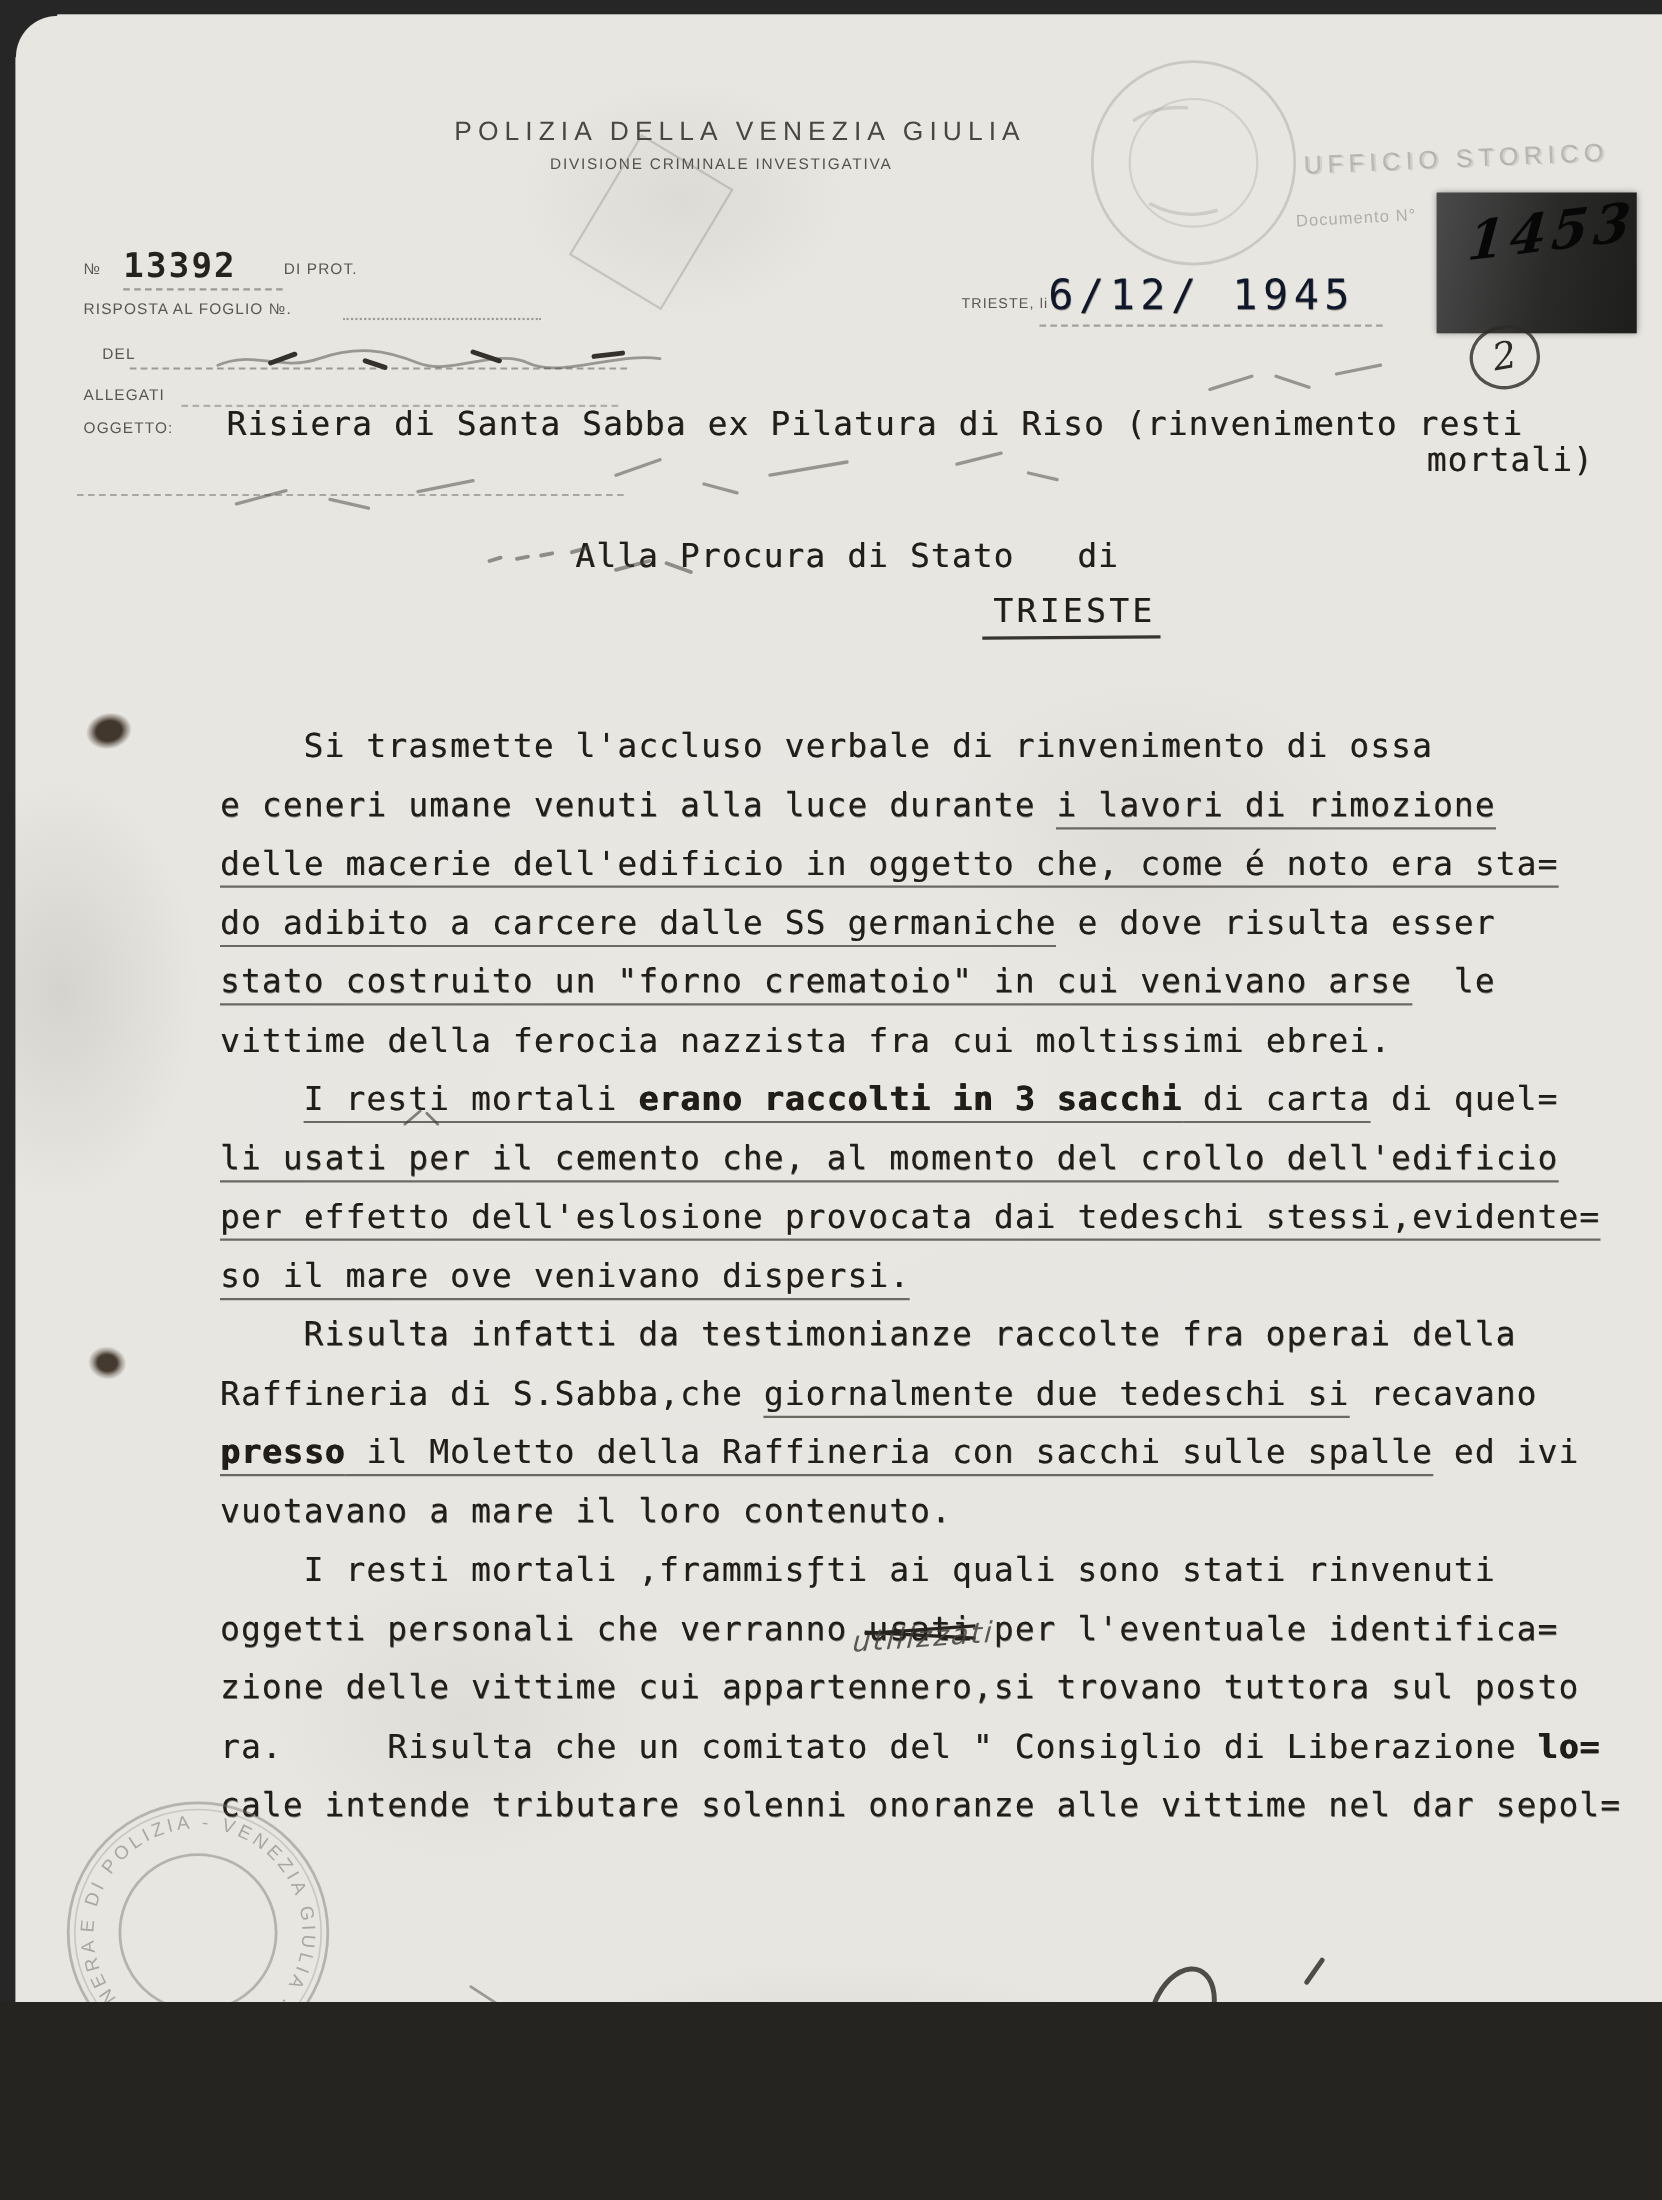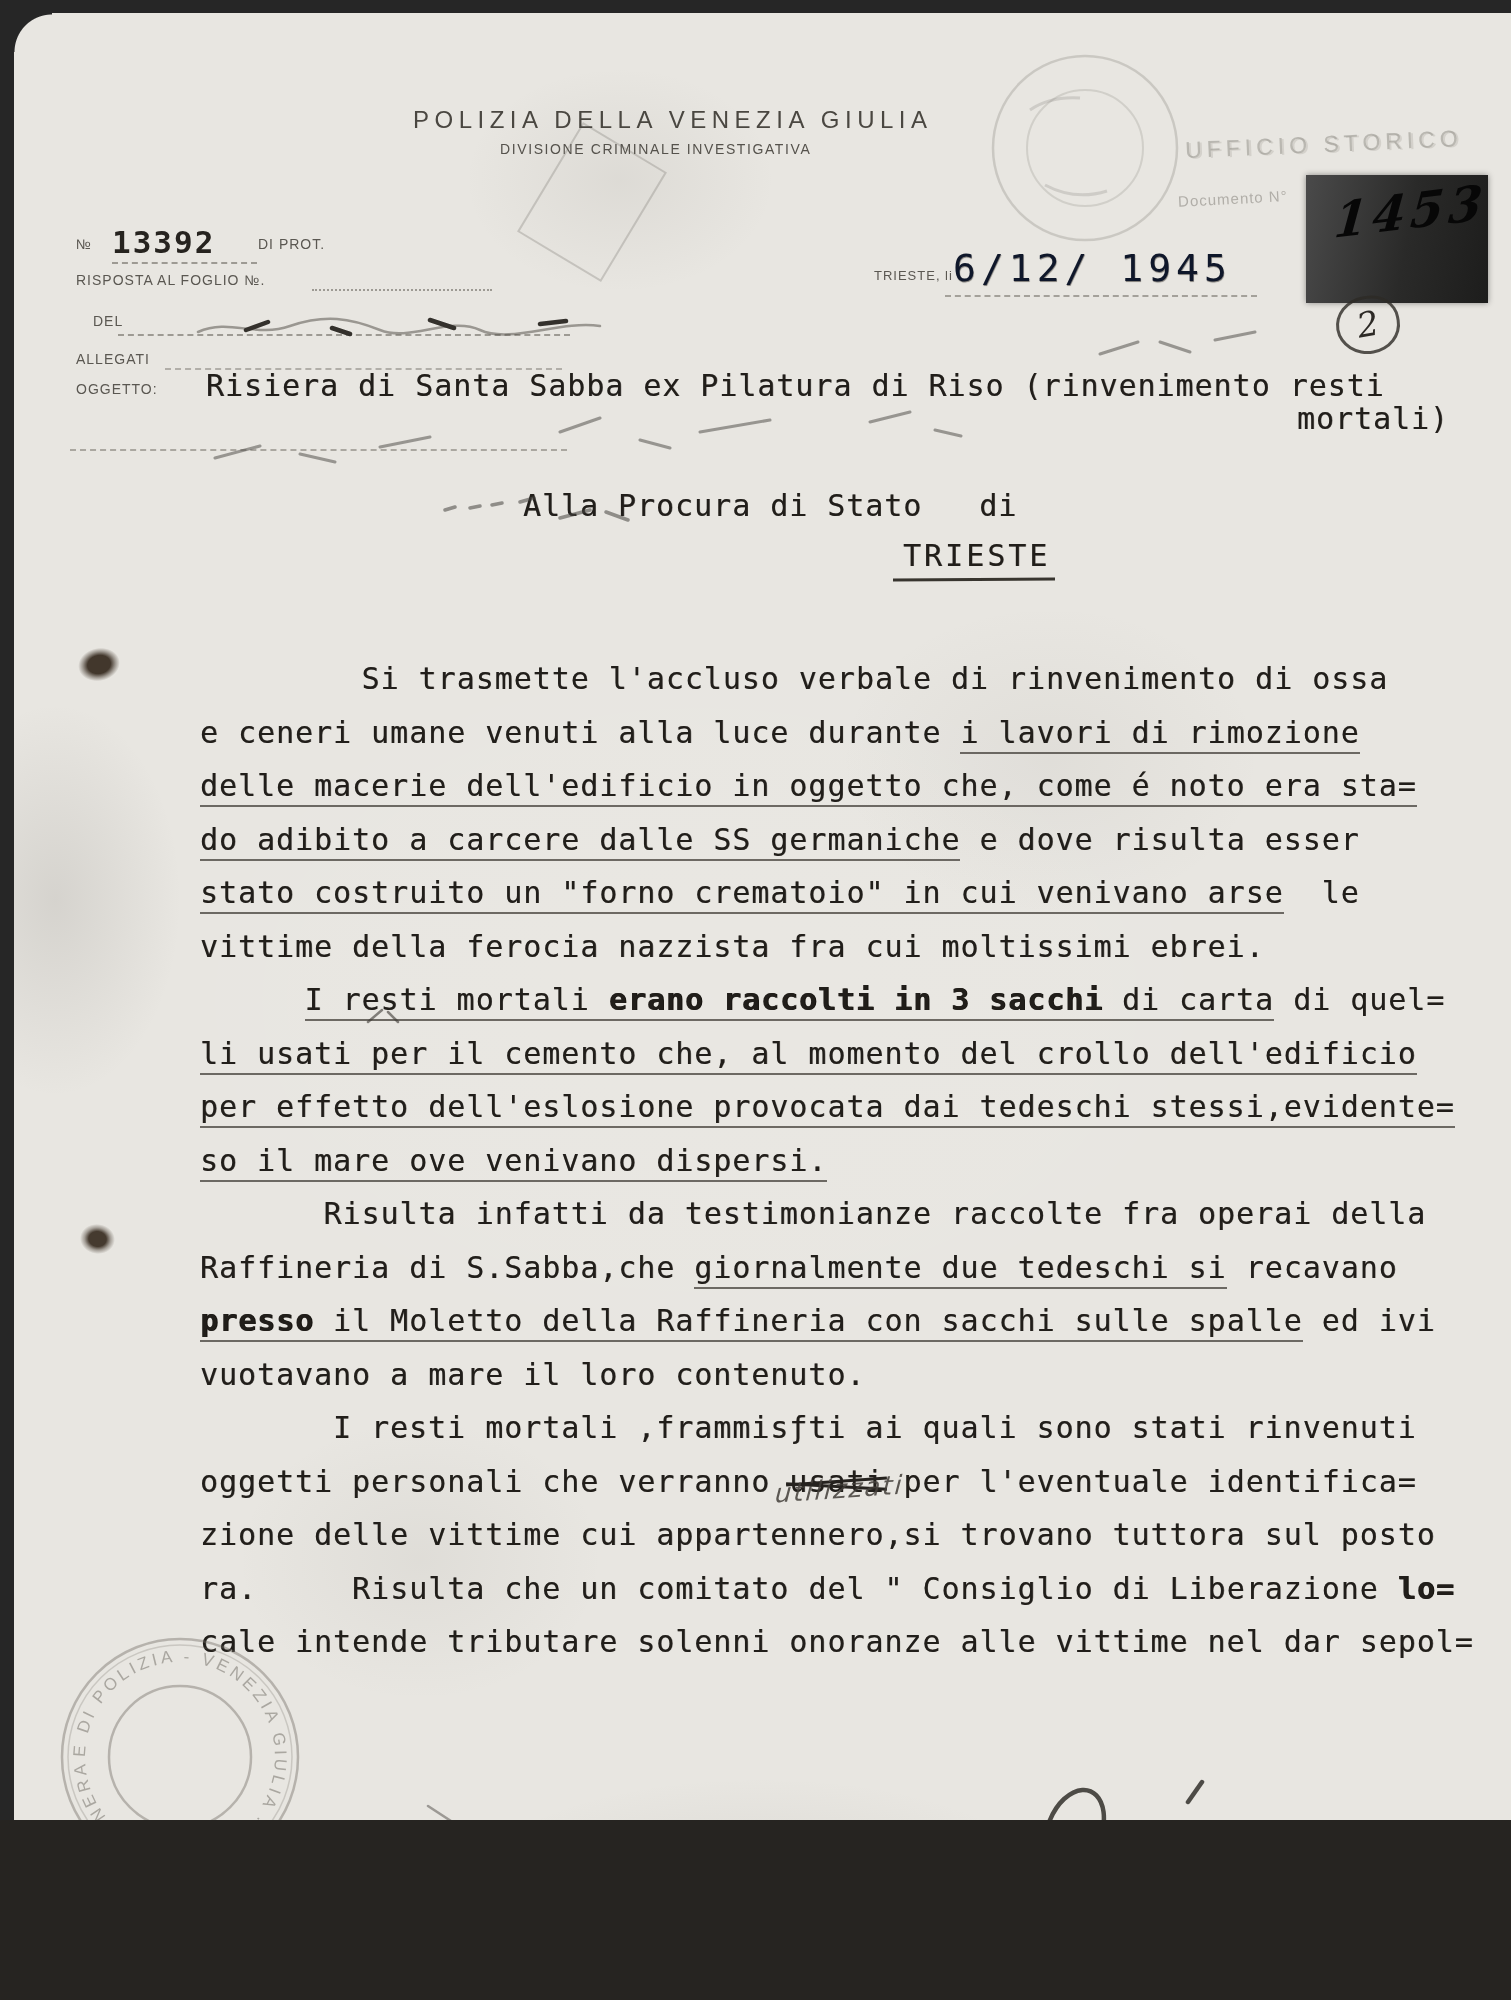--- a/index.html
+++ b/index.html
@@ -58,21 +58,21 @@
   #body-lines{left:200px;top:652px;z-index:2;}
   .tline{white-space:pre;height:53.5px;line-height:53.5px;font-family:"DejaVu Sans Mono",monospace;
     font-size:30px;letter-spacing:.95px;color:#211e1a;text-shadow:.4px .4px .6px rgba(30,26,22,.55);}
   .tline .u{border-bottom:2.5px solid rgba(55,51,45,.7);padding-bottom:2px;}
   .tline .b{font-weight:bold;text-shadow:.9px 0 0 #17140f;}
   .tline .x{position:relative;}
   .tline .x::before,.tline .x::after{content:"";position:absolute;left:-3px;right:-3px;height:3px;
     background:#26231f;}
   .tline .x::before{top:46%;transform:rotate(-4deg);}
   .tline .x::after{top:60%;transform:rotate(3deg);}
-  .ind{padding-left:76px;text-align:center;}
+  .ind{padding-left:76px;}
   #annotation{left:775px;top:1474px;font-family:"DejaVu Sans",sans-serif;font-style:italic;
     font-size:26px;color:#433f3a;transform:rotate(-4deg) skewX(-8deg);opacity:.85;z-index:3;
     letter-spacing:2px;}
   
   #ufficio{left:1185px;top:131px;font-size:23px;letter-spacing:5px;color:rgba(148,145,138,.55);
     transform:rotate(-2.5deg);z-index:2;text-shadow:2px 1px 0 rgba(150,147,140,.25);}
   #documento{left:1178px;top:190px;font-size:15px;color:rgba(140,137,130,.6);transform:rotate(-3deg);
     z-index:2;letter-spacing:1px;}
   #black-box{left:1306px;top:175px;width:182px;height:128px;z-index:4;
     background:linear-gradient(100deg,#4a4a4a,#2a2a29 55%,#1d1d1c);box-shadow:0 0 6px rgba(0,0,0,.4);}

